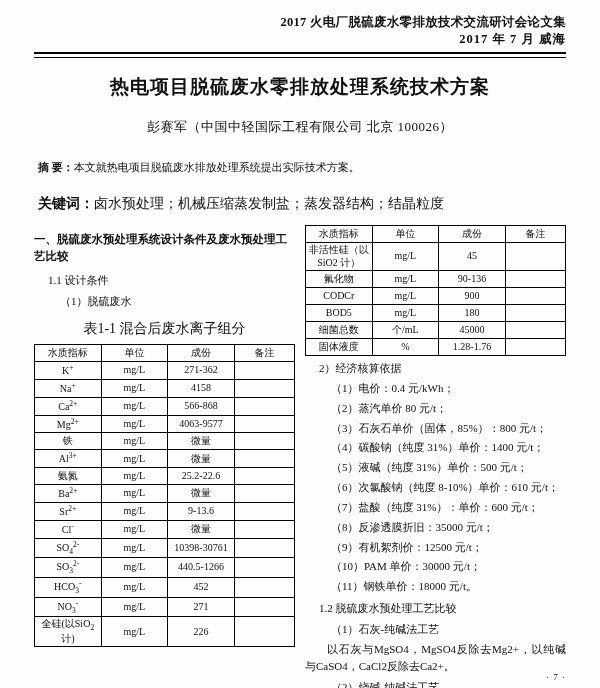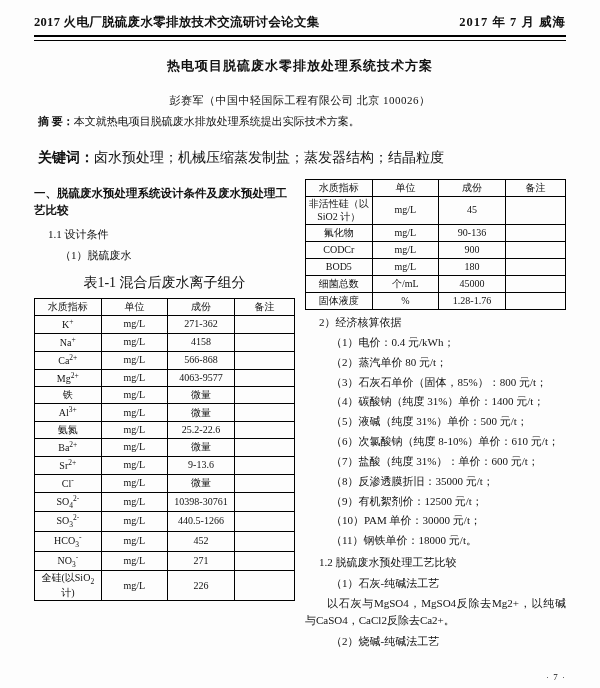--- a/index.html
+++ b/index.html
@@ -20,45 +20,46 @@
   
   .hdr{
     display:flex;
     align-items:flex-end;
     justify-content:space-between;
     padding-top:14px;
     padding-bottom:4px;
     font-weight:bold;
     font-size:12.5px;
     letter-spacing:0.3px;
+    flex-direction:column;
   }
   .hdr-left{white-space:nowrap;}
   .hdr-right{white-space:nowrap;letter-spacing:1px;}
   .hdr-rule{
     border-bottom:2px solid #000;
     margin-bottom:2px;
   }
   .hdr-rule2{
     border-bottom:1px solid #000;
     margin-bottom:14px;
     height:1px;
   }
   
   .doc-title{
     text-align:center;
-    font-size:13px;
+    font-size:19px;
     font-weight:bold;
     letter-spacing:1px;
     margin:16px 0 18px 0;
     font-family:"Liberation Serif", serif;
   }
   .author{
     text-align:center;
-    font-size:11px;
-    margin-bottom:4px;
+    font-size:13px;
+    margin-bottom:22px;
     letter-spacing:0.5px;
   }
   .abs{
     font-size:11px;
     line-height:1.65;
     margin:0 4px 4px 4px;
     text-indent:0;
   }
   .abs b{font-weight:bold;}
   .kw{

